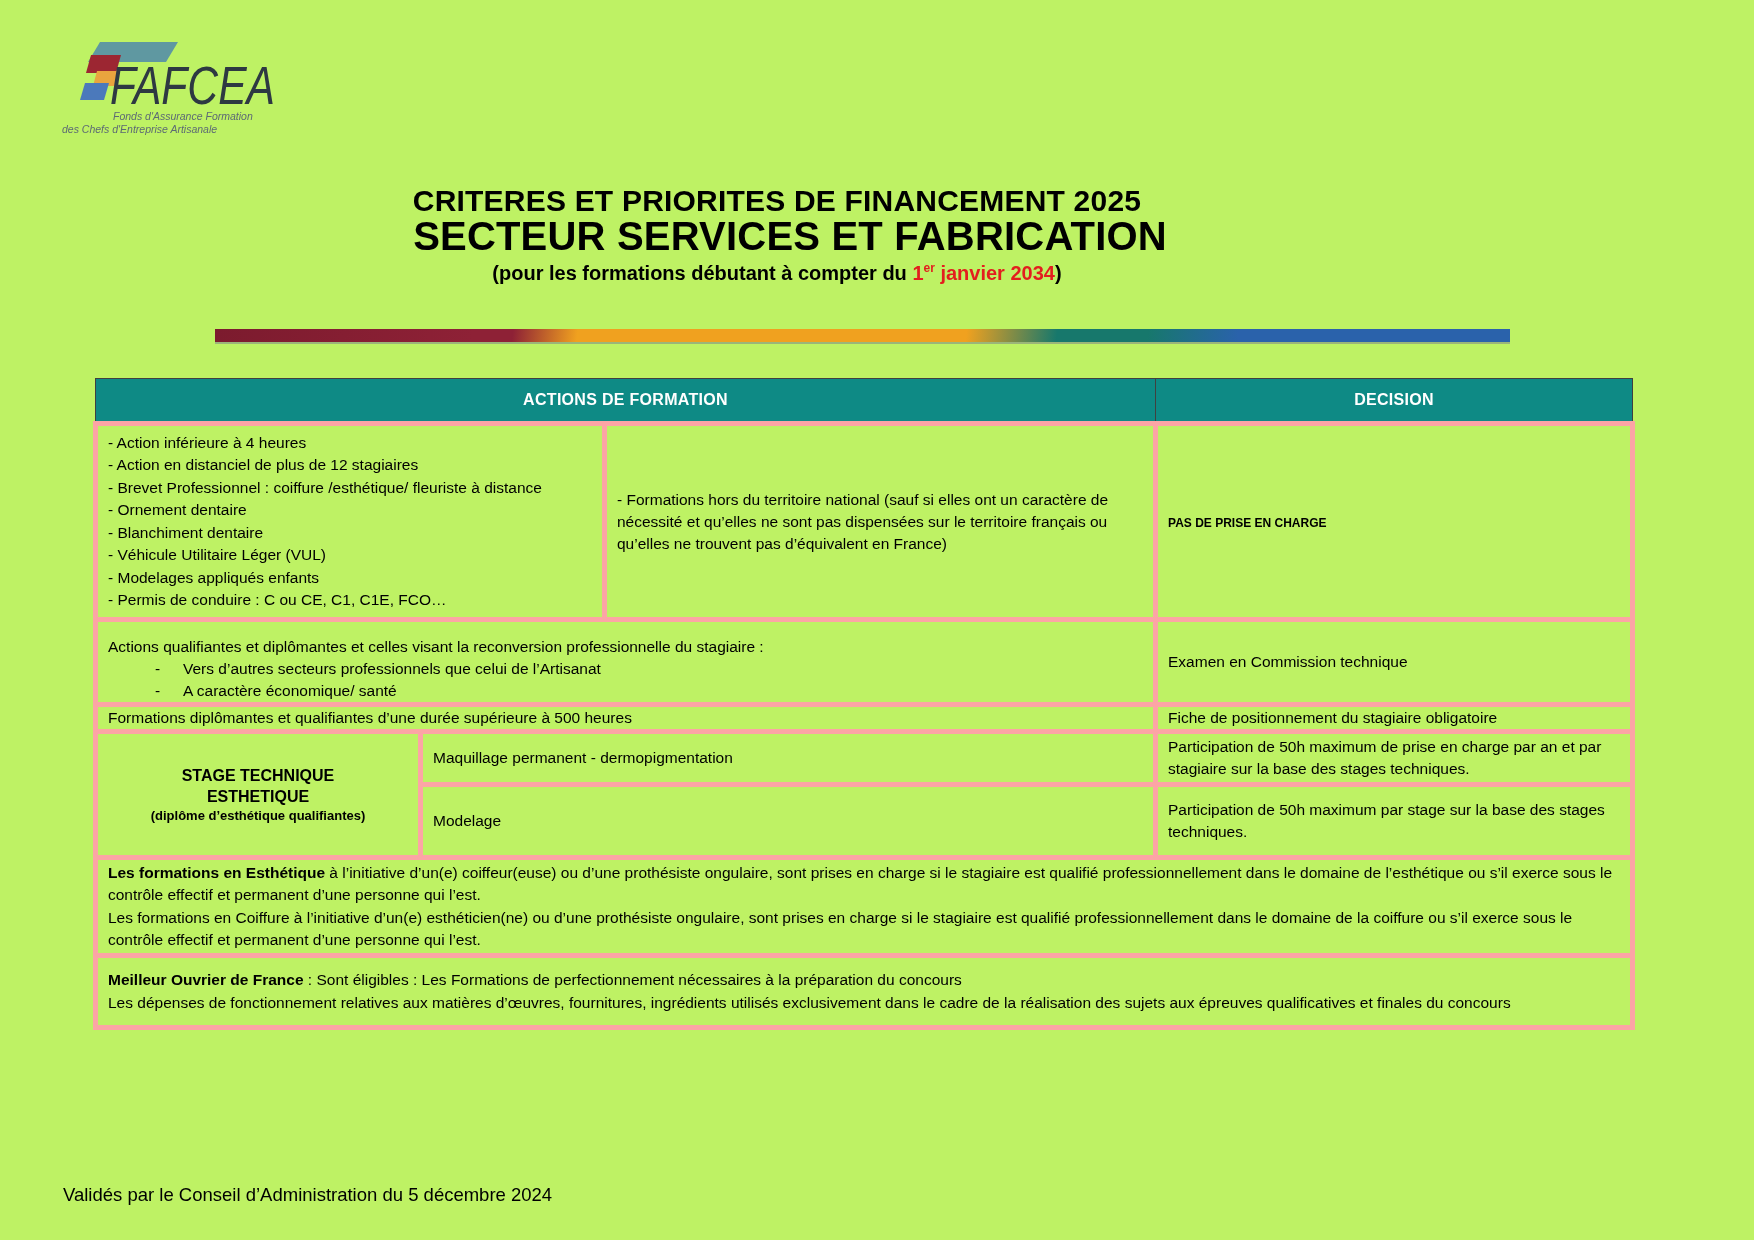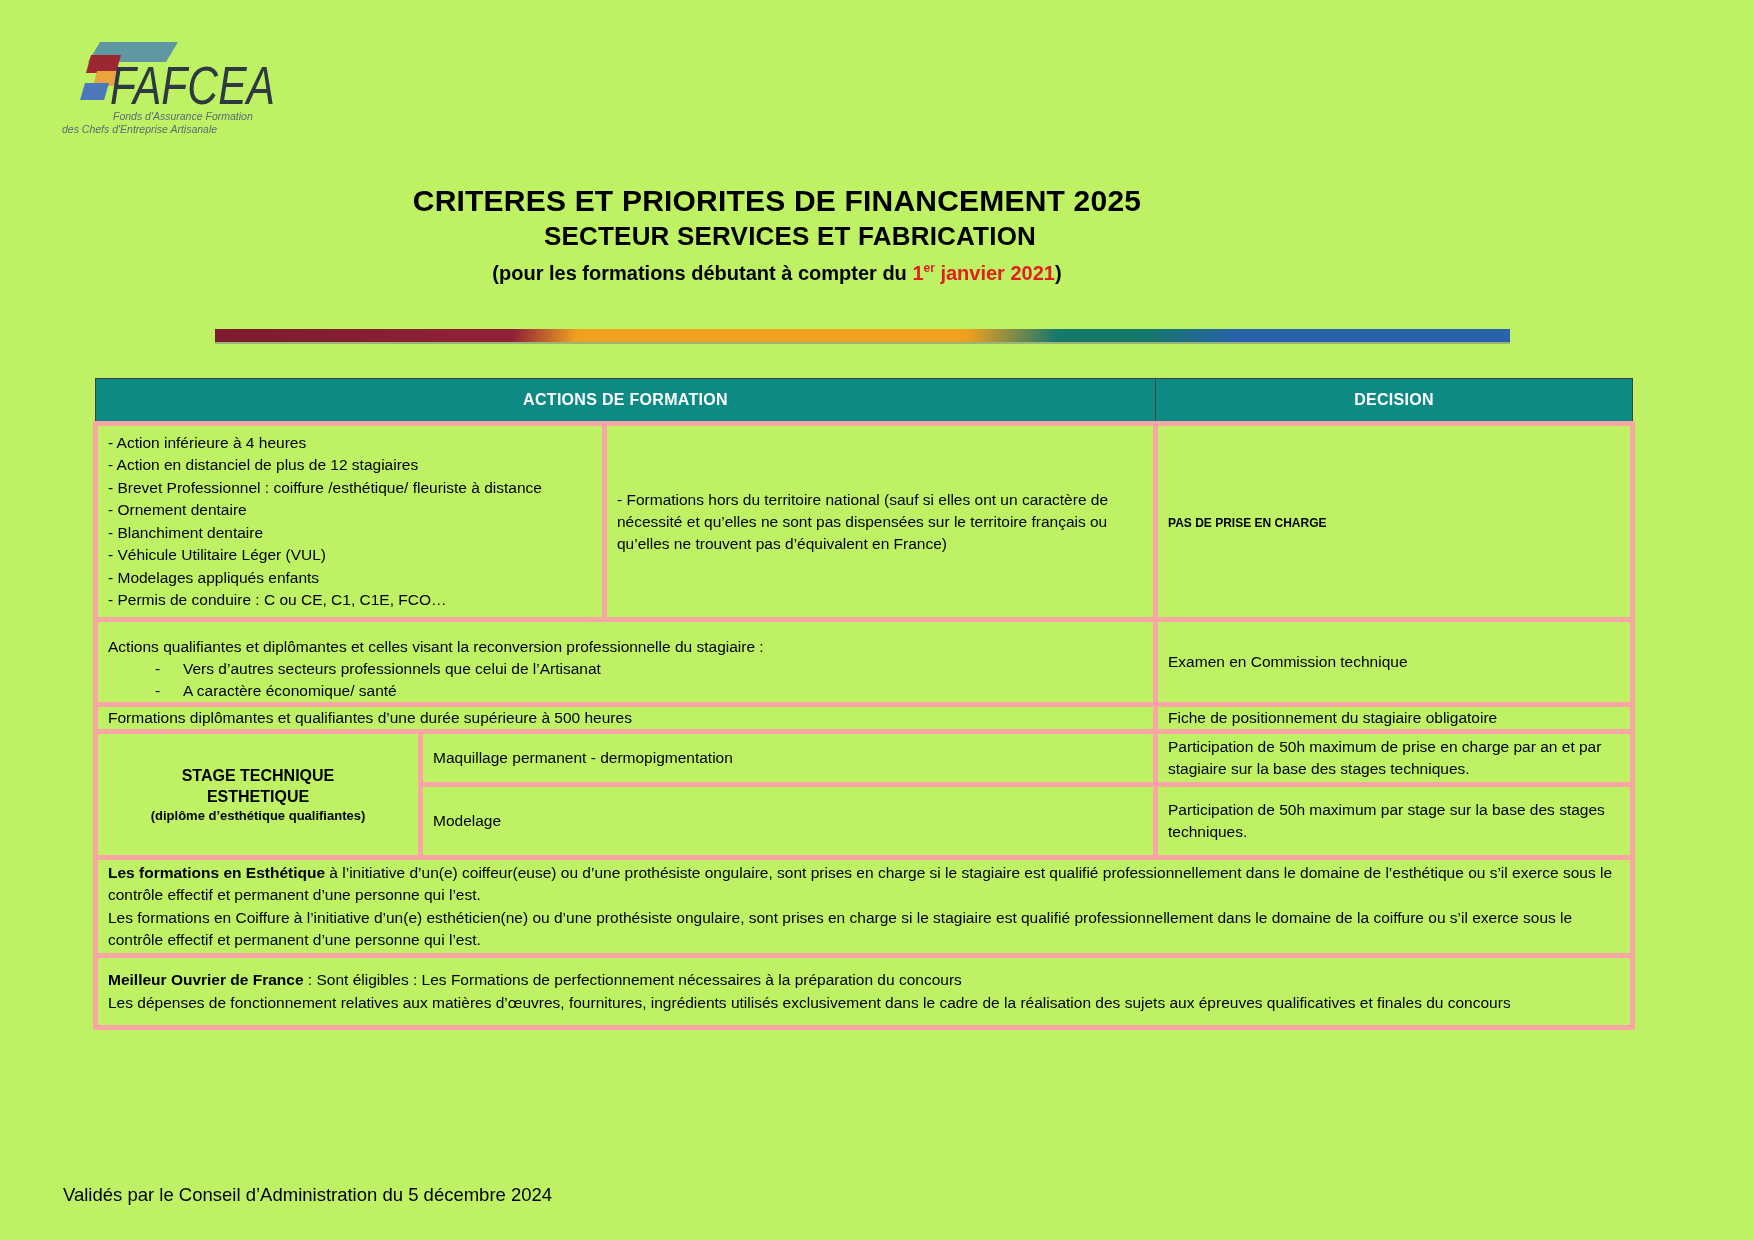--- a/index.html
+++ b/index.html
@@ -8,21 +8,21 @@
     background:#bef264; overflow:hidden;
     font-family:"Liberation Sans","DejaVu Sans",sans-serif; color:#000;
   }
 
   
   .logo { position:absolute; left:60px; top:40px; width:235px; height:105px; }
 
   
   .title-block { position:absolute; left:0; top:183px; width:1554px; text-align:center; font-weight:bold; }
   .title-l1 { font-size:30px; line-height:36px; letter-spacing:0.2px; }
-  .title-l2 { font-size:26px; line-height:35px; letter-spacing:0.2px;margin-left:26px; }
+  .title-l2 { font-size:40px; line-height:35px; letter-spacing:0.2px;margin-left:26px; }
   .title-l3 { font-size:20px; line-height:29px; }
   .date-red { color:#e31e1e; }
   .title-l3 sup { font-size:12px;margin-top:40px; }
 
   
   .deco-bar {
     position:absolute; left:215px; top:329px; width:1295px; height:13px;
     background:linear-gradient(97deg,
       #7c1b2e 0%, #8e2136 20%, #8e2136 23%,
       #f0a11f 28%, #f0a11f 58%,
@@ -84,21 +84,21 @@
       <text x="50" y="64" font-size="54" font-style="italic" font-weight="300" fill="#2e3942" textLength="165" lengthAdjust="spacingAndGlyphs">FAFCEA</text>
       <text x="53" y="80" font-size="10.5" font-style="italic" fill="#5c6a74">Fonds d'Assurance Formation</text>
       <text x="2" y="93" font-size="10.5" font-style="italic" fill="#5c6a74">des Chefs d'Entreprise Artisanale</text>
     </svg>
   </div>
 
   <div class="title-block">
     <div class="title-l1">CRITERES ET PRIORITES DE FINANCEMENT 2025</div>
     <div class="title-l2">SECTEUR SERVICES ET FABRICATION</div>
     <div class="title-l3">
-      <span>(pour les formations débutant à compter du </span><span class="date-red"><span>1</span><sup>er</sup><span> janvier 2021</span></span><span>)</span>
+      <span>(pour les formations débutant à compter du </span><span class="date-red"><span>1</span><sup>er</sup><span> janvier 2034</span></span><span>)</span>
     </div>
   </div>
 
   <div class="deco-bar"></div>
 
   <table class="criteria">
     <colgroup>
       <col style="width:325px">
         <col style="width:184px">
         <col style="width:551px">

